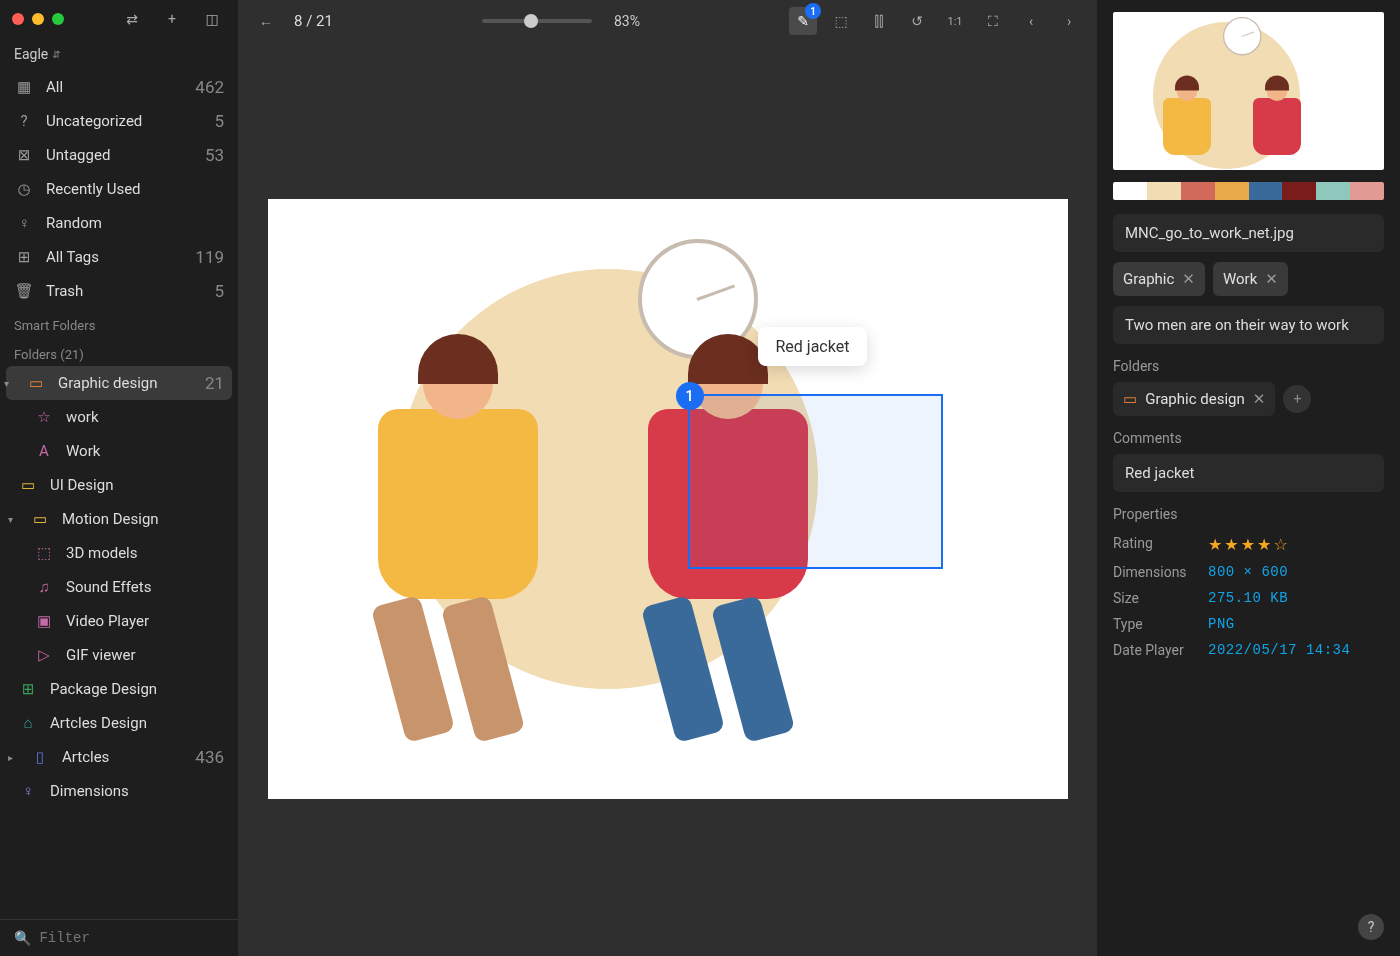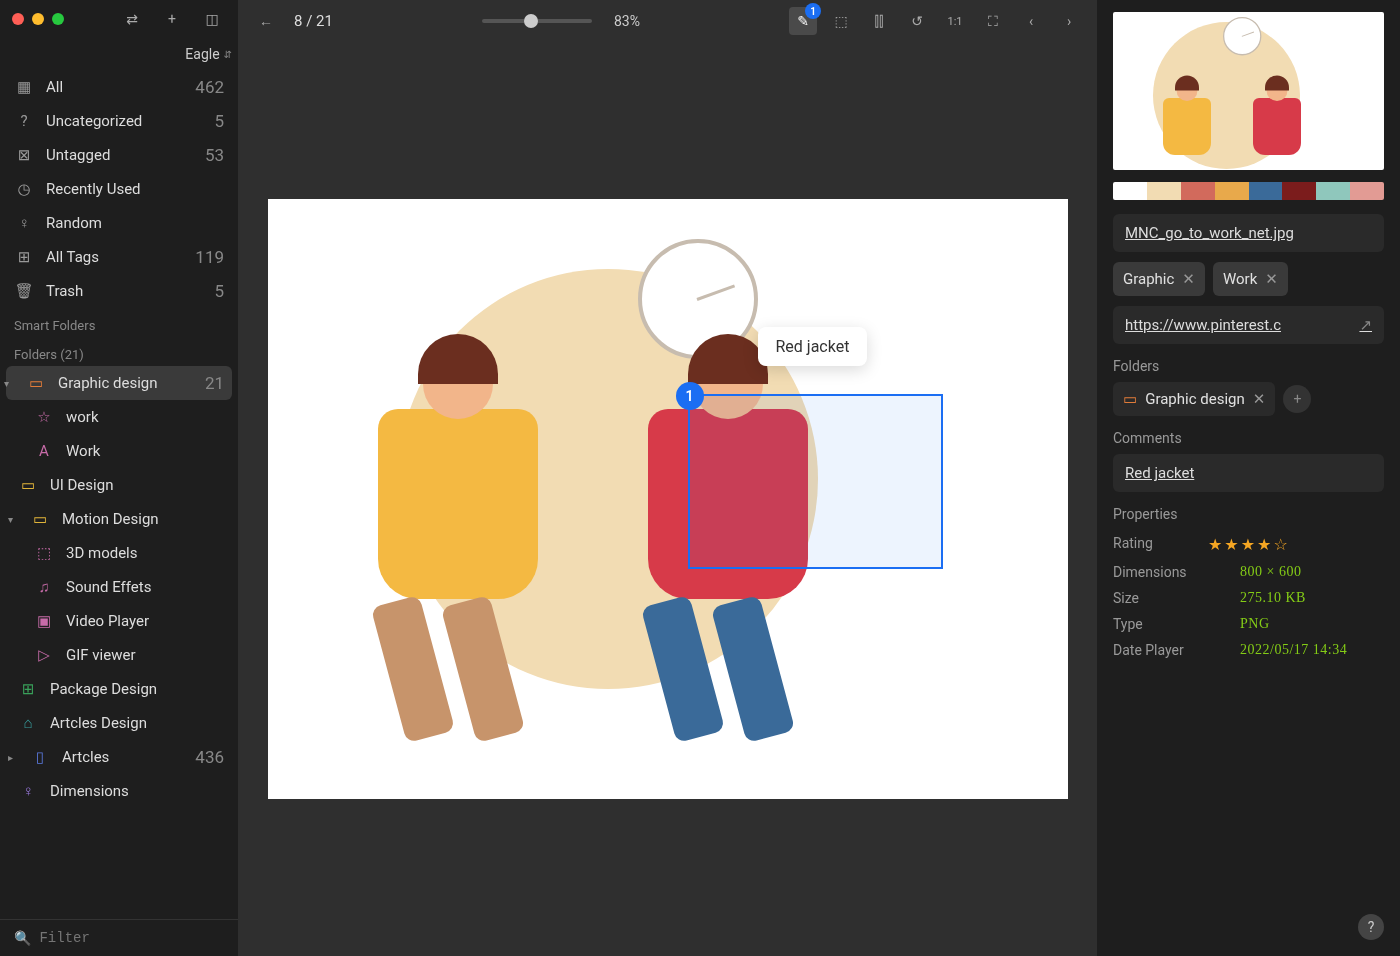--- a/index.html
+++ b/index.html
@@ -28,21 +28,21 @@
   align-items: center;
   padding: 0 12px;
   gap: 8px;
 }
 .traffic-lights { display: flex; gap: 8px; }
 .traffic-light { width: 12px; height: 12px; border-radius: 50%; }
 .tl-red { background: #ff5f56; }
 .tl-yellow { background: #ffbd2e; }
 .tl-green { background: #27c93f; }
 .titlebar-actions { margin-left: auto; display: flex; gap: 12px; color: #888; }
-.app-name-row { padding: 8px 6px; display: flex; align-items: center; gap: 4px; color: #ccc; justify-content: flex-end; }
+.app-name-row { padding: 8px 14px; display: flex; align-items: center; gap: 4px; color: #ccc; }
 .app-name-row .chev { font-size: 10px; color: #888; }
 
 .nav-list { flex: 1; overflow-y: auto; padding-bottom: 8px; }
 .nav-item {
   display: flex;
   align-items: center;
   padding: 7px 14px;
   gap: 12px;
   color: #ddd;
   cursor: pointer;
@@ -219,21 +219,21 @@
 .thumb .person-right { left: 140px; }
 .thumb .illus-clock { transform: scale(0.32); transform-origin: top left; left:110px; top:5px;}
 
 .palette { display: flex; width: 100%; height: 18px; margin-bottom: 14px; border-radius: 2px; overflow: hidden; }
 .swatch { flex: 1; }
 
 .field {
   background: #2a2a2a; border-radius: 6px;
   padding: 10px 12px; margin-bottom: 10px;
   color: #ddd; font-size: 15px;
-  display: flex; align-items: flex-start; text-decoration: underline;
+  display: flex; align-items: flex-start;
 }
 .field-url { justify-content: space-between; }
 .field-url .ext-icon { color: #888; }
 
 .tags-row { display: flex; gap: 8px; margin-bottom: 10px; }
 .tag-chip {
   background: #3a3a3a; padding: 8px 10px;
   border-radius: 6px; display: flex; align-items: center; gap: 8px;
   font-size: 15px;
 }
@@ -248,21 +248,21 @@
 .add-btn {
   width: 28px; height: 28px; border-radius: 50%;
   background: #333; color: #888;
   display: flex; align-items: center; justify-content: center;
   cursor: pointer;
 }
 
 .props { margin-top: 4px; }
 .prop-row { display: flex; padding: 5px 0; font-size: 14px; }
 .prop-key { width: 95px; color: #999; white-space: nowrap; overflow: hidden; }
-.prop-val { color: #84cc16; font-family: Liberation Serif, serif; letter-spacing: 0.5px; margin-left: 32px; }
+.prop-val { color: #0ea5e9; font-family: Liberation Mono, monospace; letter-spacing: 0.5px; }
 .stars { color: #f5a623; font-size: 16px; letter-spacing: 2px; }
 
 .help-btn {
   position: fixed; right: 16px; bottom: 16px;
   width: 26px; height: 26px; border-radius: 50%;
   background: #444; color: #ccc;
   display: flex; align-items: center; justify-content: center;
   font-size: 14px; cursor: pointer;
 }
 .icon-folder-orange { color: #e07b39; }
@@ -500,25 +500,24 @@
       <div class="tag-chip">
         <span>Graphic</span>
         <span class="tag-x">✕</span>
       </div>
       <div class="tag-chip">
         <span>Work</span>
         <span class="tag-x">✕</span>
       </div>
     </div>
 
-
-    <div class="field field-url">
-      <span style="overflow:hidden;white-space:nowrap;text-overflow:ellipsis;">https://www.pinterest.c</span>
-      <span class="ext-icon">↗</span>
-    </div>
+    <div class="field">
+      <span>Two men are on their way to work</span>
+    </div>
+
 
     <div class="section-label">Folders</div>
     <div class="folder-chip-row">
       <div class="folder-chip">
         <span class="icon-folder-orange">▭</span>
         <span>Graphic design</span>
         <span class="tag-x">✕</span>
       </div>
       <div class="add-btn">+</div>
     </div>

